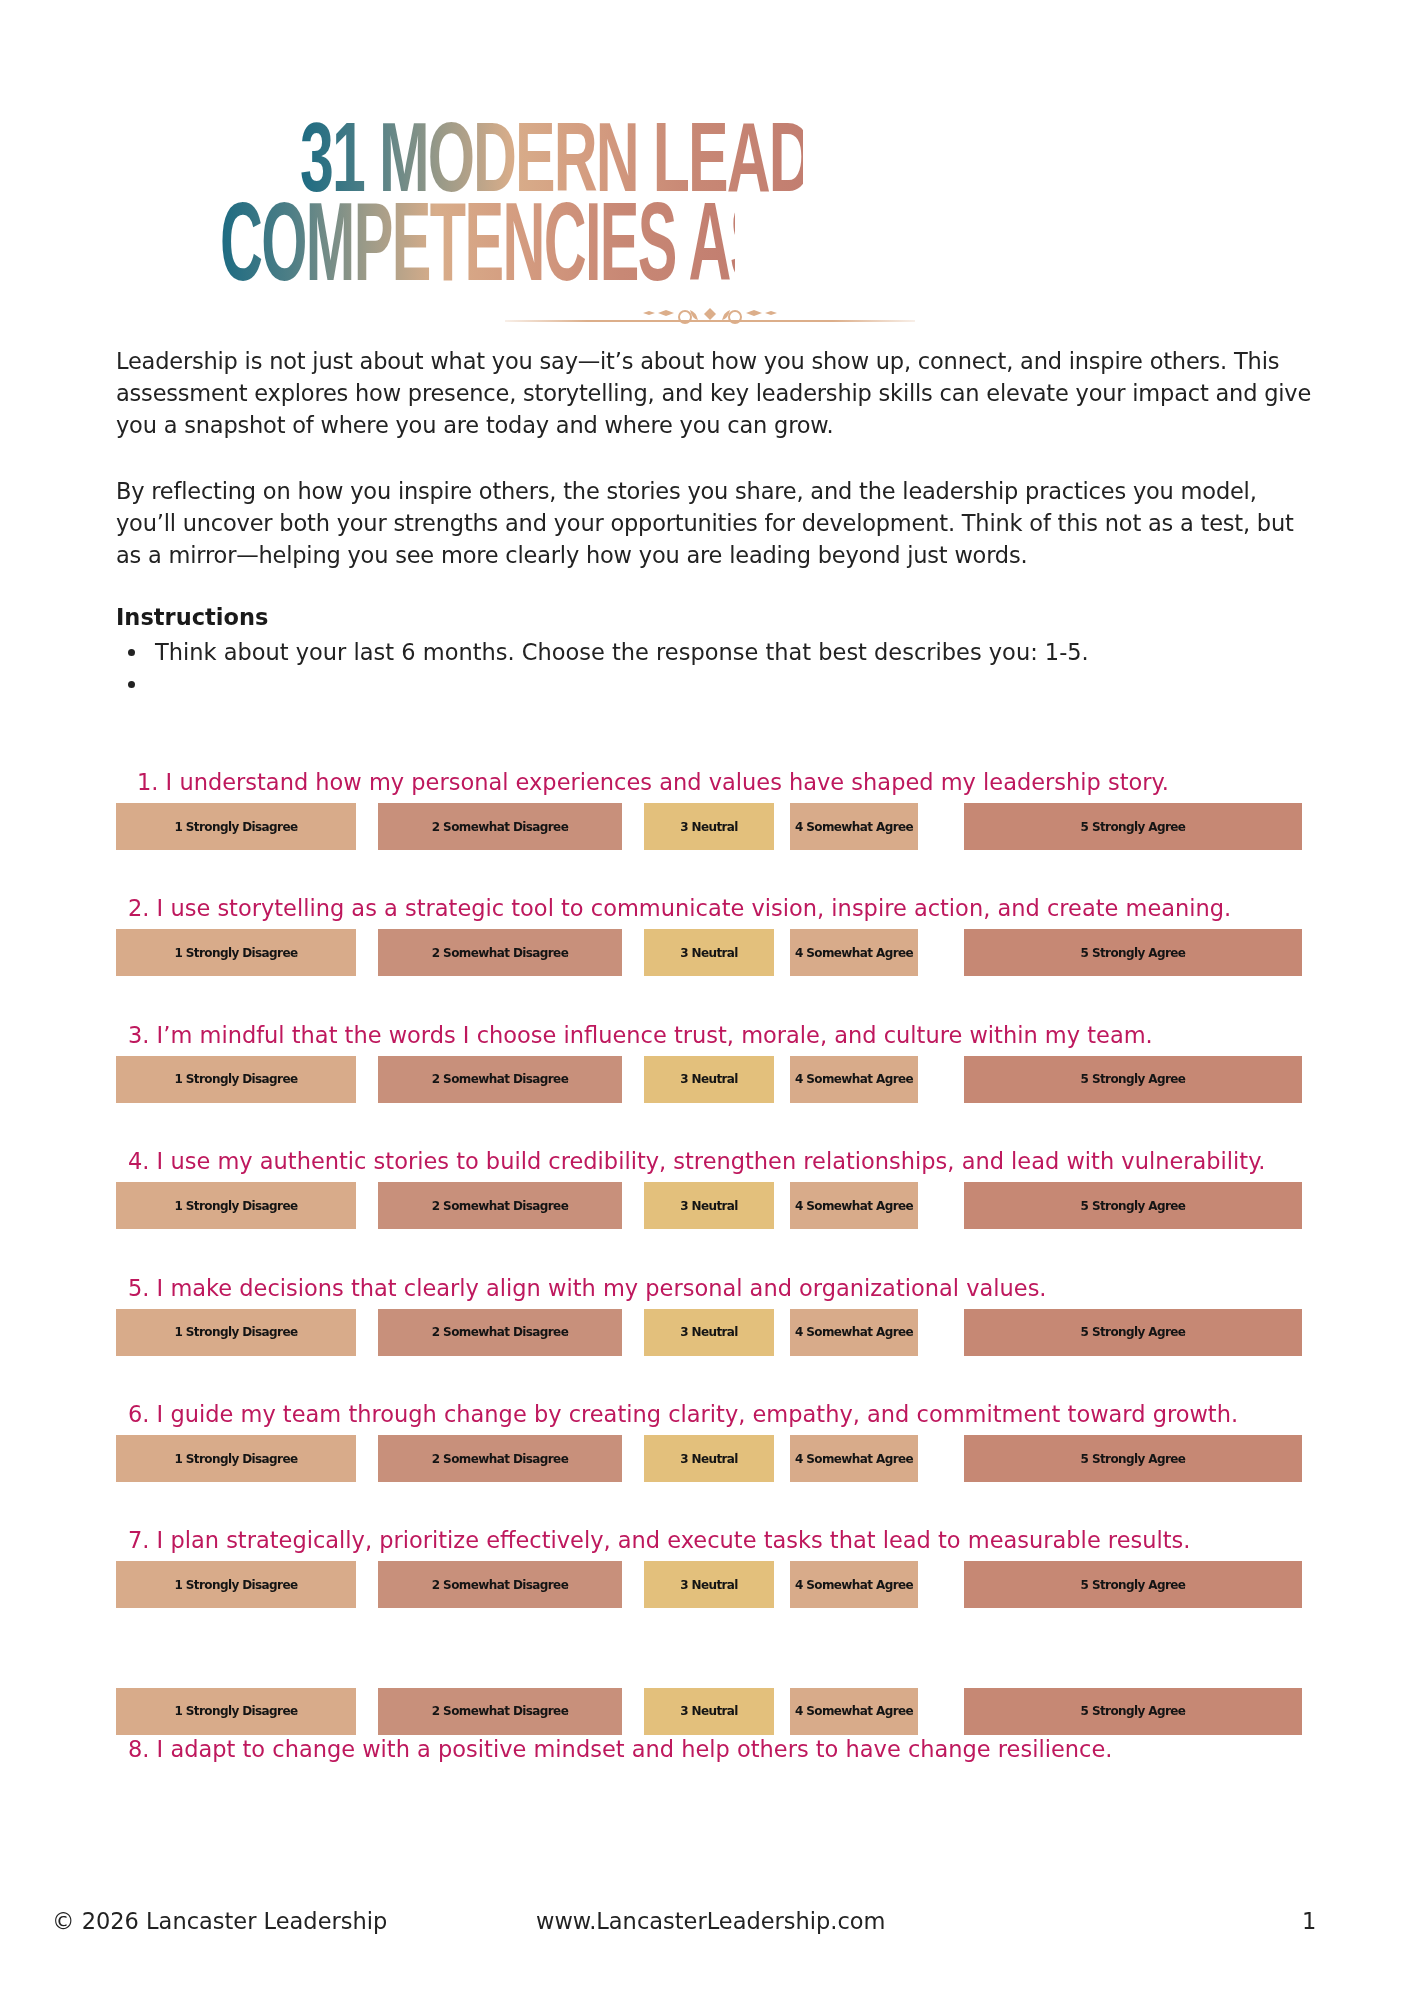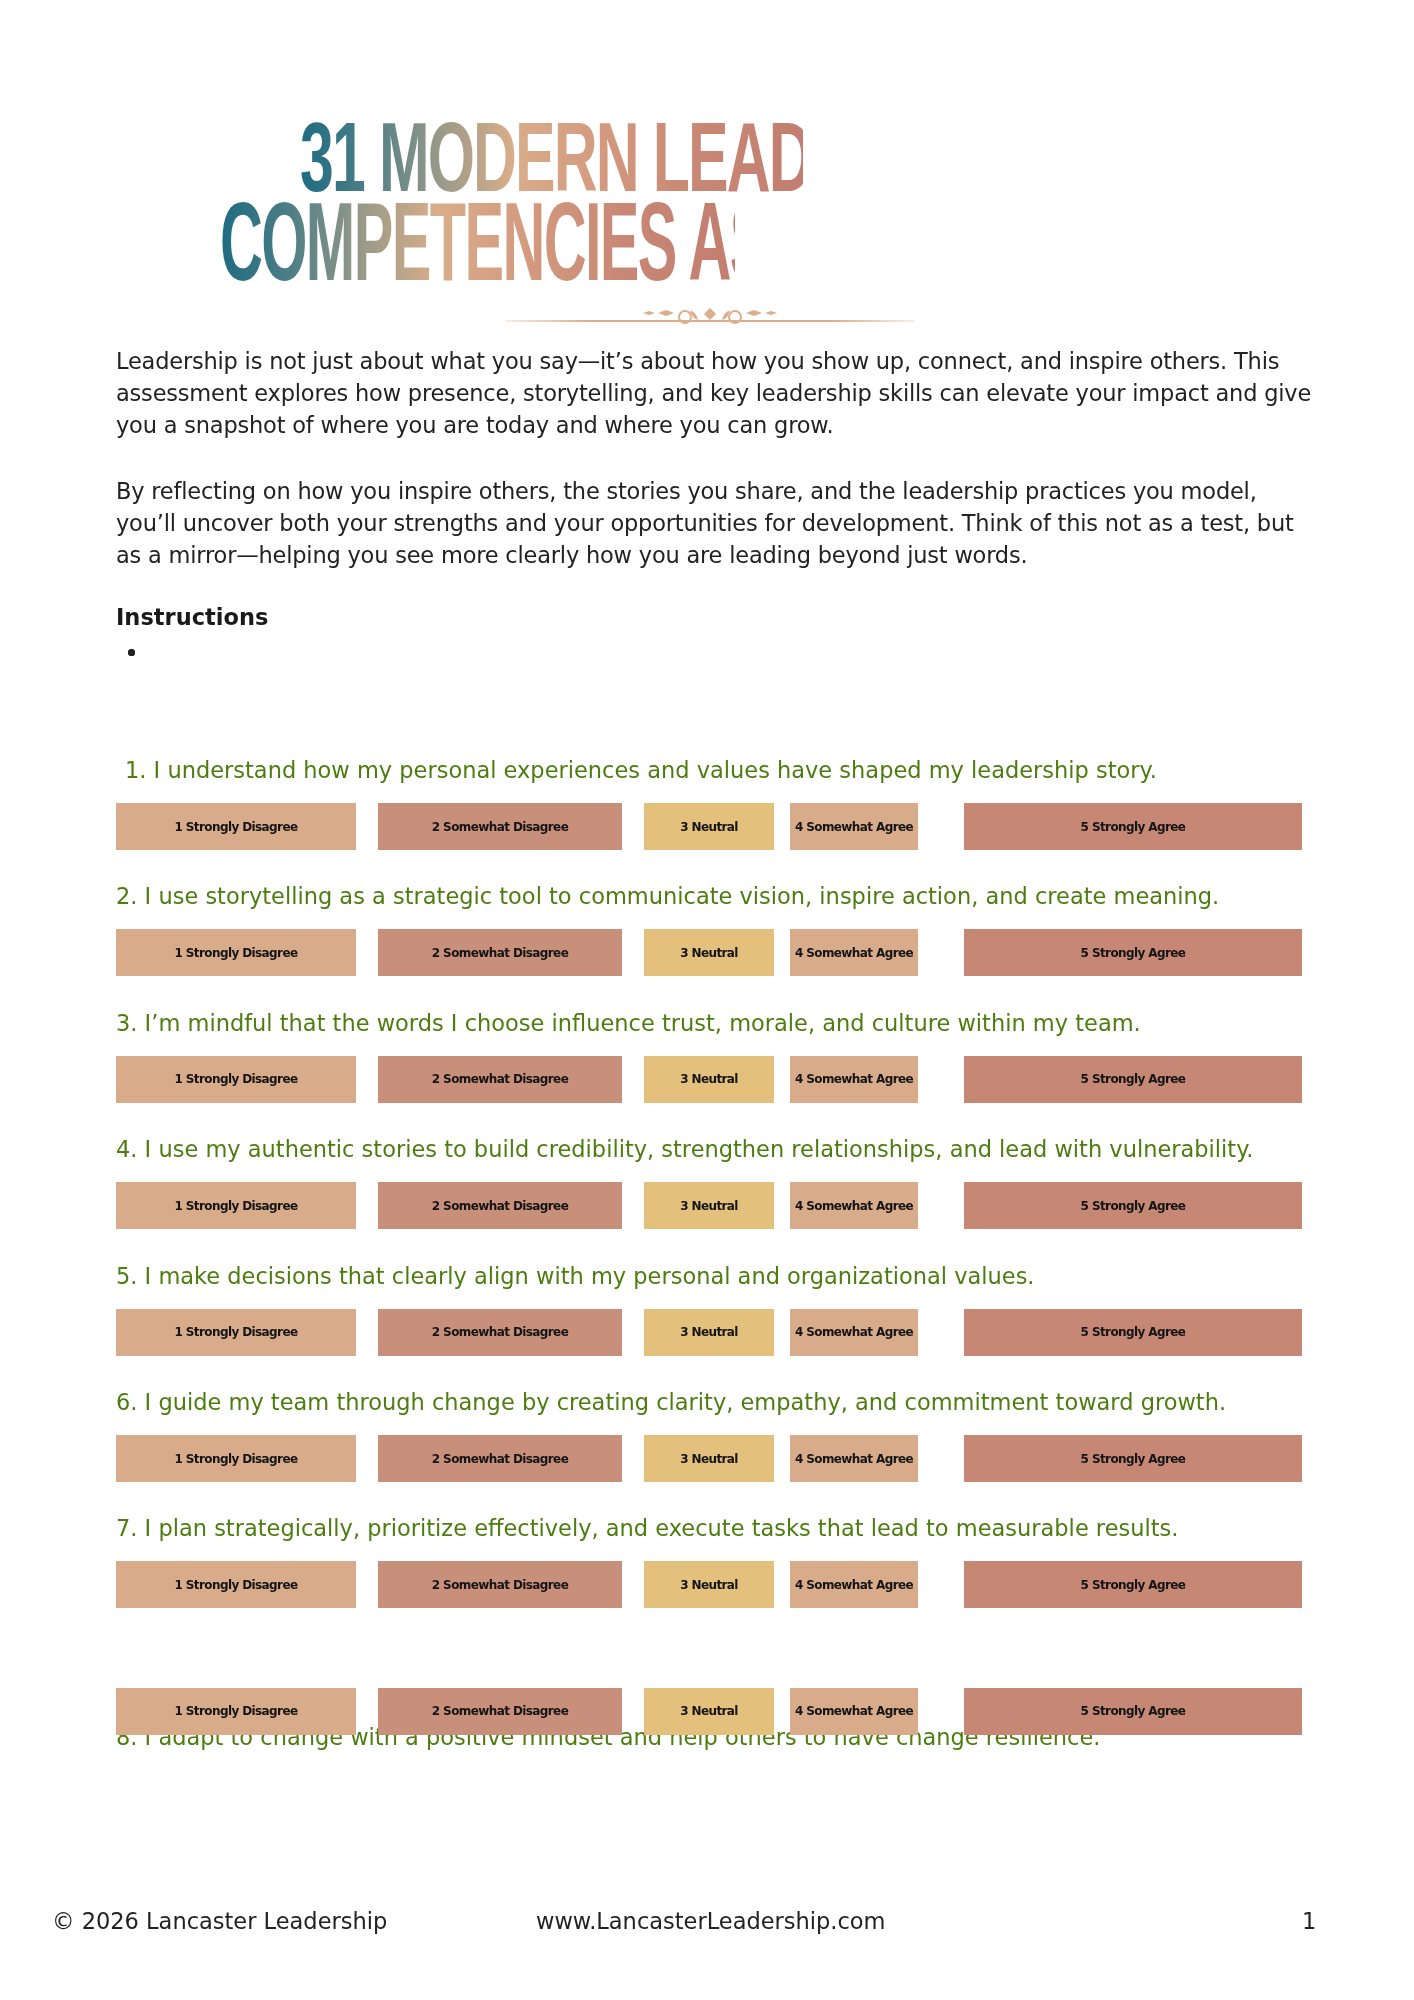--- a/index.html
+++ b/index.html
@@ -22,21 +22,21 @@
   .para { position: absolute; left: 116px; width: 1200px; font-size: 22.5px; line-height: 32px;
           color: #222; margin: 0; letter-spacing: -0.2px; }
   .p1 { top: 345px; }
   .p2 { top: 475px; }
 
   .instr-head { position: absolute; left: 116px; top: 604px; font-size: 22.5px; font-weight: 700; margin: 0; }
   .instr-list { position: absolute; left: 116px; top: 636px; margin: 0; padding: 0; list-style: none; }
   .instr-list li { position: relative; padding-left: 39px; font-size: 22.5px; line-height: 32px; color: #222; }
   .bullet { position: absolute; left: 12px; top: 13px; width: 7px; height: 7px; border-radius: 50%; background: #222; }
 
-  .q-text { position: absolute; left: 116px; font-size: 22.5px; line-height: 30px; color: #4d7c0f; margin: 0; white-space: nowrap; }
+  .q-text { position: absolute; left: 116px; font-size: 22.5px; line-height: 30px; color: #be185d; margin: 12px; white-space: nowrap; }
   .q-text.first { left: 125px; }
 
   .opt { position: absolute; height: 47px; display: flex; align-items: center; justify-content: center;
          font-family: "DejaVu Sans", sans-serif; font-weight: 700; font-size: 12px; color: #141414;
          letter-spacing: -0.6px; cursor: pointer; box-sizing: border-box; }
   .o1 { left: 116px; width: 240px; background: #d8ab8a; }
   .o2 { left: 378px; width: 244px; background: #c8907b; }
   .o3 { left: 644px; width: 130px; background: #e3c07c; }
   .o4 { left: 790px; width: 128px; background: #d8ab8a; }
   .o5 { left: 964px; width: 338px; background: #c68874; }
@@ -75,21 +75,21 @@
     <polygon points="246,15 254,12 262,15 254,18"></polygon>
     <polygon points="265,15 271,13 277,15 271,17"></polygon>
   </g>
 </svg>
 
 <p class="para p1">Leadership is not just about what you say—it’s about how you show up, connect, and inspire others. This assessment explores how presence, storytelling, and key leadership skills can elevate your impact and give you a snapshot of where you are today and where you can grow.</p>
 <p class="para p2">By reflecting on how you inspire others, the stories you share, and the leadership practices you model, you’ll uncover both your strengths and your opportunities for development. Think of this not as a test, but as a mirror—helping you see more clearly how you are leading beyond just words.</p>
 
 <h3 class="instr-head">Instructions</h3>
 <ul class="instr-list">
-  <li><span class="bullet"></span></li>
+  <li><span class="bullet"></span><span>Think about your last 6 months. Choose the response that best describes you: 1-5.</span></li>
   <li><span class="bullet"></span></li>
 </ul>
 
 <div id="questions">
     <p class="q-text first" style="top: 755px;">1. I understand how my personal experiences and values have shaped my leadership story.</p>
     <div>
       <div class="opt o1" style="top: 803px;">1 Strongly Disagree</div>
       <div class="opt o2" style="top: 803px;">2 Somewhat Disagree</div>
       <div class="opt o3" style="top: 803px;">3 Neutral</div>
       <div class="opt o4" style="top: 803px;">4 Somewhat Agree</div>

